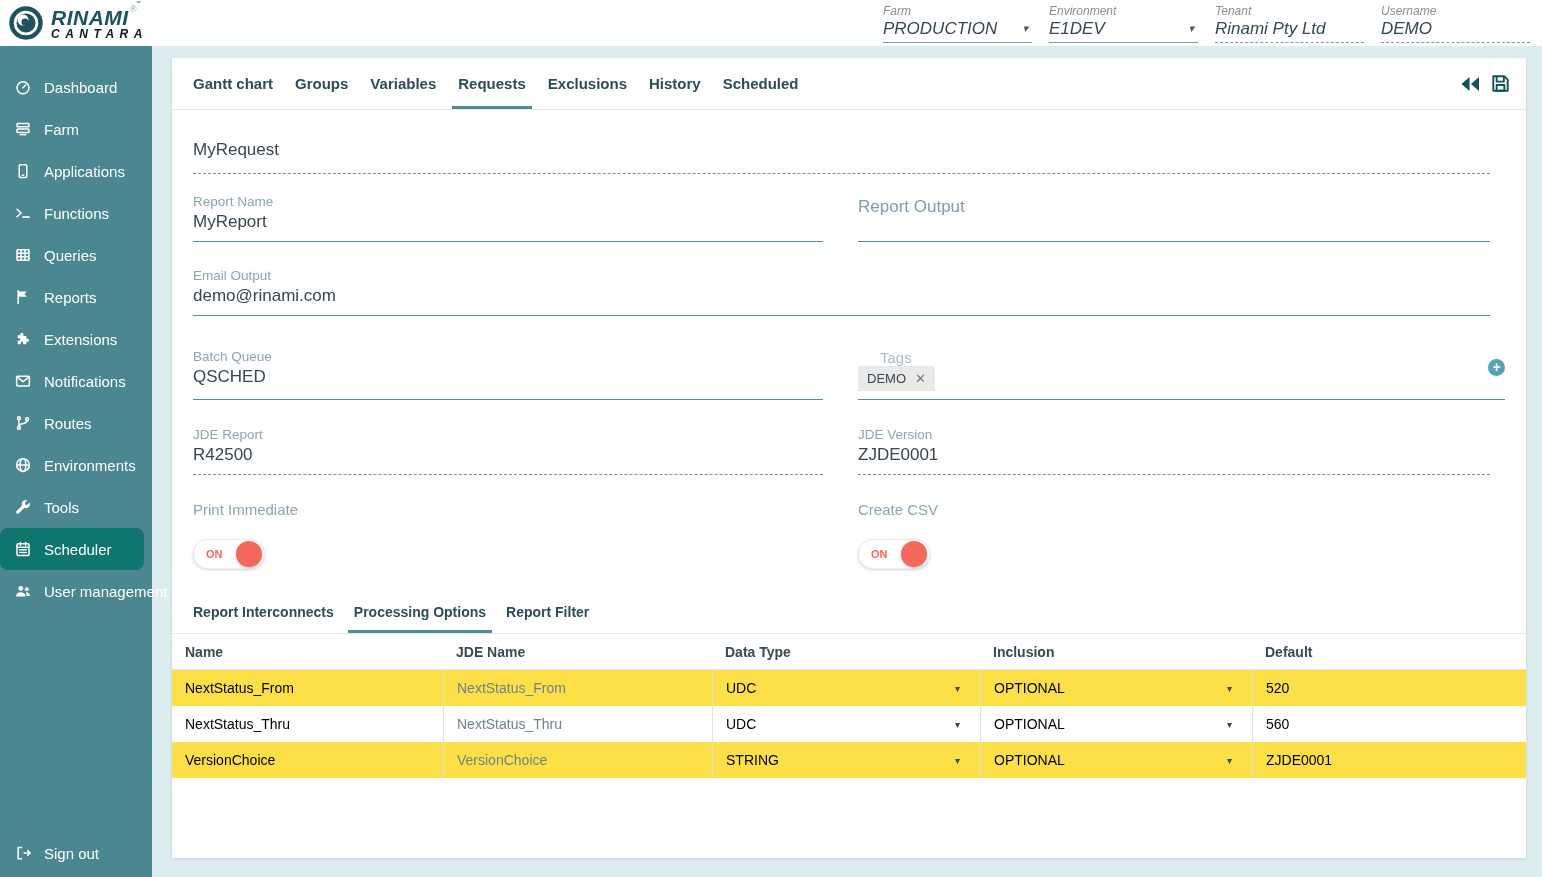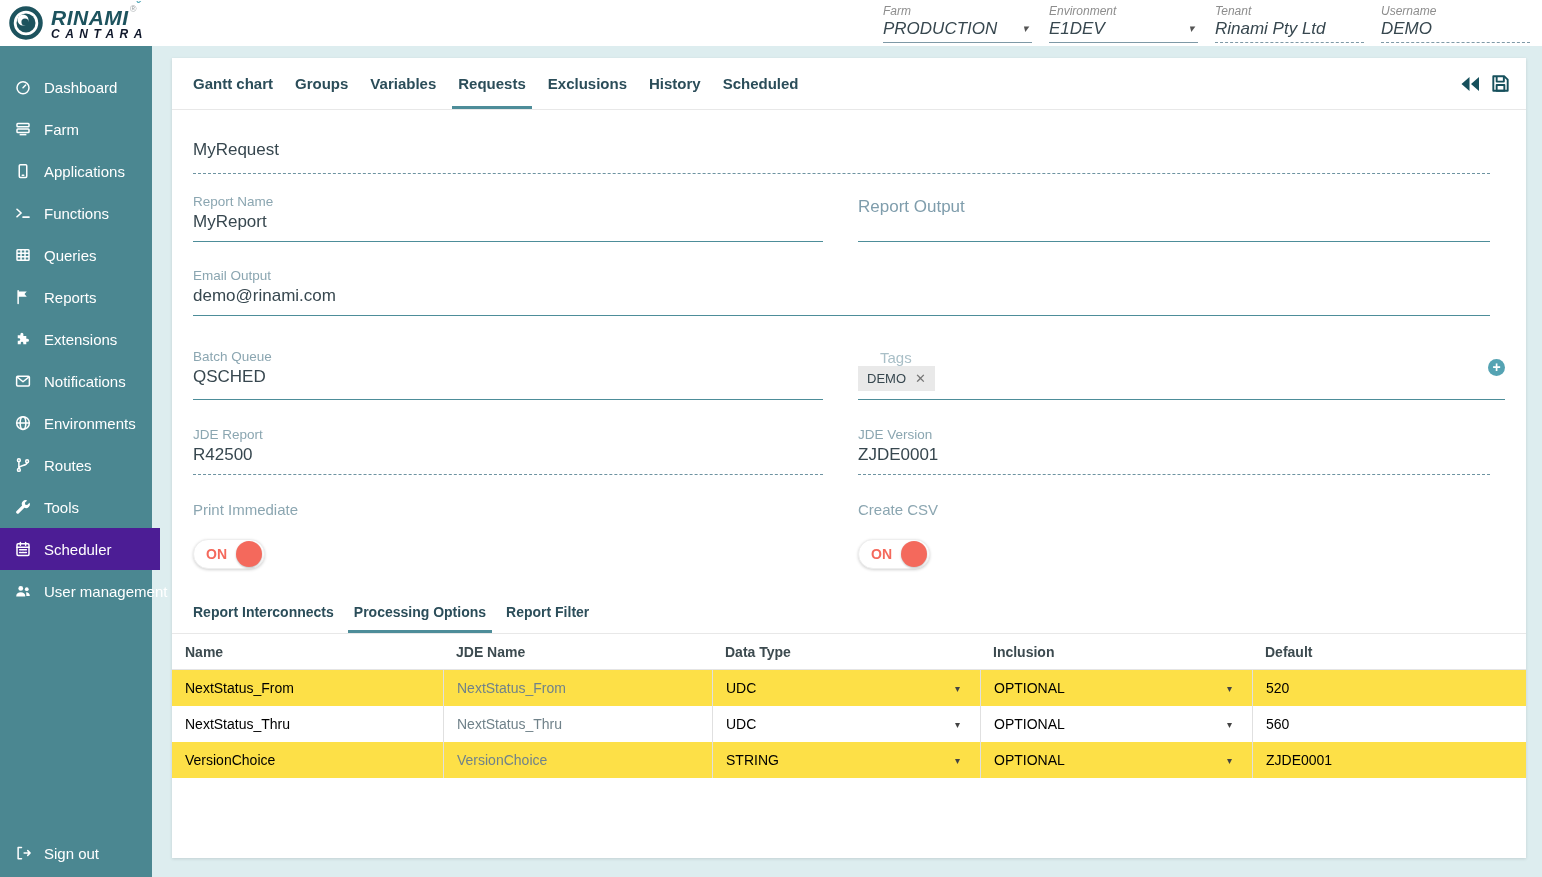--- a/index.html
+++ b/index.html
@@ -25,21 +25,21 @@
   .hvalue.dashed { border-bottom:1px dashed #7e99a6; }
   .caret { font-size:11px; color:#555; padding-right:4px; }
 
   
   .wrap { display:flex; height:831px; }
   .sidebar { width:152px; background:#4b8791; display:flex; flex-direction:column;
     padding-top:20px; position:relative; z-index:2; }
   .sitem { display:flex; align-items:center; gap:11px; color:#fff; font-size:15px;
     padding:12px 0 12px 13px; cursor:pointer; white-space:nowrap; }
   .sitem .sicon { width:20px; display:flex; justify-content:center; flex:none; }
-  .sitem.active { background:#4c1d95; width:160px; }
+  .sitem.active { background:#0f766e; width:144px;border-radius:8px; }
   .signout { margin-top:auto; margin-bottom:3px; }
 
   .main { flex:1; padding:12px 16px 19px 20px; }
   .card { background:#fff; height:100%; display:flex; flex-direction:column;
     box-shadow:0 1px 3px rgba(0,0,0,.12); }
 
   
   .tabsbar { display:flex; align-items:stretch; height:52px; border-bottom:1px solid #e8e8e8;
     padding:0 14px 0 15px; flex:none; }
   .tab { display:flex; align-items:center; padding:0 6px; margin-right:10px;
@@ -74,21 +74,21 @@
     display:flex; align-items:center; gap:9px; cursor:default; }
   .chip .x { color:#757575; font-size:13px; cursor:pointer; }
   .plus-btn { position:absolute; right:0; top:10px; width:17px; height:17px; border-radius:50%;
     background:#55a3b3; color:#fff; font-size:14px; font-weight:bold; line-height:16px;
     text-align:center; cursor:pointer; }
 
   .toggle-label { font-size:15px; color:#8ba6b1; }
   .toggle { margin-top:21px; width:72px; height:30px; border-radius:15px; background:#fff;
     border:1px solid #eee; box-shadow:0 1px 3px rgba(0,0,0,.18); position:relative;
     cursor:pointer; display:flex; align-items:center; }
-  .toggle .state { font-size:14px; font-weight:bold; color:#f4695c; margin-left:12px; }
+  .toggle .state { font-size:11px; font-weight:bold; color:#f4695c; margin-left:12px; }
   .toggle .knob { position:absolute; right:2px; top:1px; width:26px; height:26px;
     border-radius:50%; background:#f4695c; box-shadow:0 1px 2px rgba(0,0,0,.25); }
 
   
   .subtabs { margin-top:23px; display:flex; padding:0 36px 0 15px;
     border-bottom:1px solid #e8e8e8; flex:none; }
   .subtab { font-size:14px; font-weight:bold; color:#2b4d59; padding:12px 6px 13px;
     margin-right:8px; cursor:pointer; }
   .subtab.active { box-shadow:inset 0 -3px 0 #4d8d99; }
 
@@ -226,37 +226,37 @@
         <svg width="18" height="18" viewBox="0 0 24 24" fill="none" stroke="#fff" stroke-width="2" stroke-linejoin="round">
             <rect x="3.5" y="5.5" width="17" height="13" rx="1.5"></rect>
             <path d="M4 6.5l8 6.5 8-6.5"></path>
           </svg>
       </span>
       <span class="slabel">Notifications</span>
     </div>
     <div class="sitem">
       <span class="sicon">
         <svg width="18" height="18" viewBox="0 0 24 24" fill="none" stroke="#fff" stroke-width="2">
-            <circle cx="12" cy="12" r="8.5"></circle>
-            <ellipse cx="12" cy="12" rx="3.8" ry="8.5"></ellipse>
-            <path d="M3.5 12h17"></path>
-          </svg>
-      </span>
-      <span class="slabel">Environments</span>
-    </div>
-    <div class="sitem">
-      <span class="sicon">
-        <svg width="18" height="18" viewBox="0 0 24 24" fill="none" stroke="#fff" stroke-width="2">
             <circle cx="6.5" cy="5.5" r="1.9"></circle>
             <circle cx="6.5" cy="18.5" r="1.9"></circle>
             <circle cx="17.5" cy="7" r="1.9"></circle>
             <path d="M6.5 7.6v8.8M17.5 9c0 4.6-11 3-11 7.4"></path>
           </svg>
       </span>
       <span class="slabel">Routes</span>
+    </div>
+    <div class="sitem">
+      <span class="sicon">
+        <svg width="18" height="18" viewBox="0 0 24 24" fill="none" stroke="#fff" stroke-width="2">
+            <circle cx="12" cy="12" r="8.5"></circle>
+            <ellipse cx="12" cy="12" rx="3.8" ry="8.5"></ellipse>
+            <path d="M3.5 12h17"></path>
+          </svg>
+      </span>
+      <span class="slabel">Environments</span>
     </div>
     <div class="sitem">
       <span class="sicon">
         <svg width="18" height="18" viewBox="0 0 24 24" fill="#fff">
             <path d="M20.7 6.2a5.2 5.2 0 01-6.9 6.9L6.5 20.4a2.1 2.1 0 01-3-3l7.3-7.3a5.2 5.2 0 016.9-6.9l-3.2 3.2.5 2.5 2.5.5z"></path>
           </svg>
       </span>
       <span class="slabel">Tools</span>
     </div>
     <div class="sitem active">

